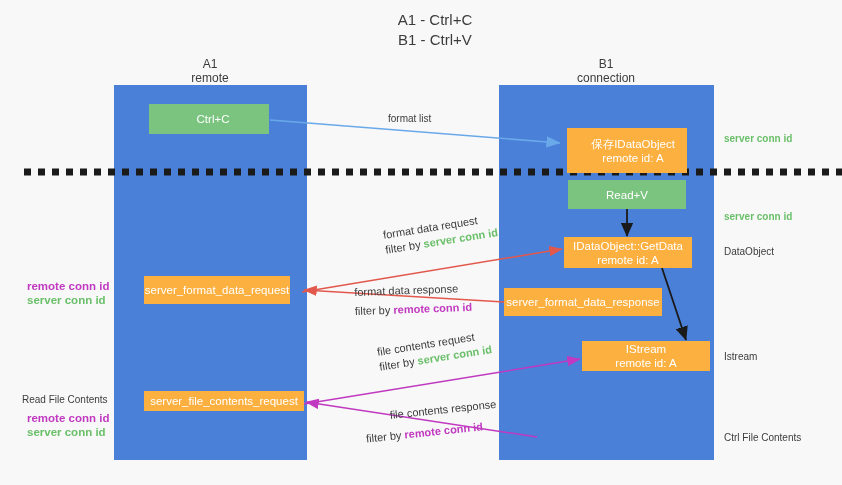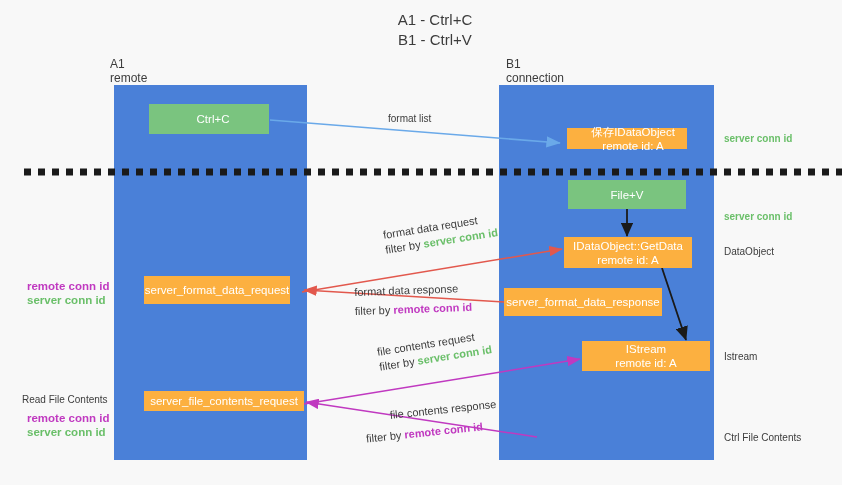--- a/index.html
+++ b/index.html
@@ -32,20 +32,21 @@
   
   .column {
     position: absolute;
     background: #4a80d8;
   }
   #col-a1 { left: 100px; top: 85px; width: 193px; height: 375px; }
   #col-b1 { left: 485px; top: 85px; width: 215px; height: 375px; }
 
   .col-header {
     position: absolute;
+    text-align: center;
     font-size: 12px;
     color: #3c3c3c;
     line-height: 14px;
     width: 200px;
   }
   #hdr-a1 { left: 96px; top: 57px; }
   #hdr-b1 { left: 492px; top: 57px; }
 
   
   .node {
@@ -151,27 +152,27 @@
 
     <line x1="290" y1="404" x2="566" y2="359" stroke="#c039c0" stroke-width="1.5" marker-end="url(#ah-magenta)"></line>
 
     <line x1="523" y1="437" x2="292" y2="402" stroke="#c039c0" stroke-width="1.5" marker-end="url(#ah-magenta)"></line>
   </svg>
 
   <div class="node green" style="left:135px; top:104px; width:120px; height:30px;padding-left:8px;">
     <div>Ctrl+C</div>
   </div>
 
-  <div class="node orange" style="left:553px; top:128px; width:120px; height:21px;padding-left:12px;">
+  <div class="node orange" style="left:553px; top:128px; width:120px; height:45px;padding-left:12px;">
     <div>保存IDataObject</div>
     <div>remote id: A</div>
   </div>
 
   <div class="node green" style="left:554px; top:180px; width:118px; height:29px;">
-    <div>File+V</div>
+    <div>Read+V</div>
   </div>
 
   <div class="node orange" style="left:550px; top:237px; width:128px; height:31px;">
     <div>IDataObject::GetData</div>
     <div>remote id: A</div>
   </div>
 
   <div class="node orange" style="left:130px; top:276px; width:146px; height:28px;">
     <div>server_format_data_request</div>
   </div>

